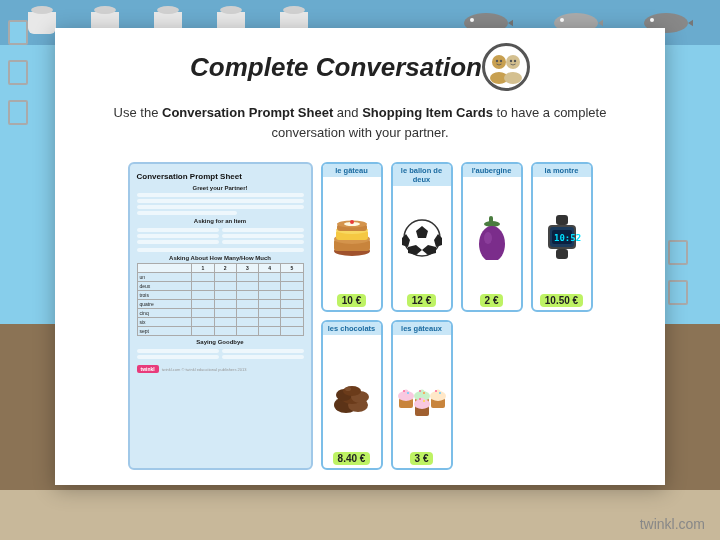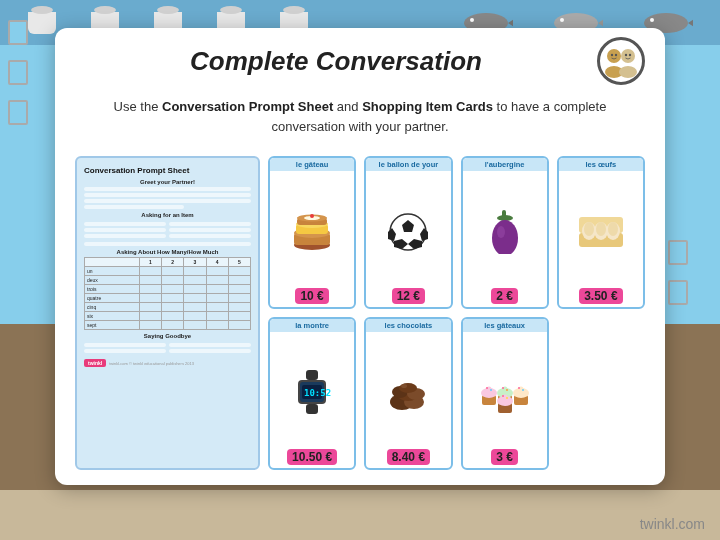--- a/index.html
+++ b/index.html
@@ -74,26 +74,27 @@
     }
 
     
     .main-card {
       position: absolute;
       top: 28px;
       left: 55px;
       right: 55px;
       bottom: 55px;
       background: white;
-      border-radius: 12px;
+      border-radius: 0;
       box-shadow: 0 4px 20px rgba(0,0,0,0.3);
-      padding: 9px 20px 15px 20px;
+      padding: 15px 20px 15px 20px;
       display: flex;
       flex-direction: column;
       gap: 8px;
+      align-items: center;
     }
 
     .header-row {
       display: flex;
       align-items: center;
       justify-content: space-between;
       margin-bottom: 4px;
     }
 
     .main-title {
@@ -221,25 +222,25 @@
     .item-card-image {
       flex: 1;
       display: flex;
       align-items: center;
       justify-content: center;
       margin-top: 14px;
       margin-bottom: 2px;
     }
 
     .item-card-price {
-      font-size: 12px;
+      font-size: 10px;
       font-weight: 700;
       color: #222;
       text-align: center;
-      background: #ec4899;
+      background: #bef264;
       border-radius: 4px;
       padding: 1px 5px;
     }
   </style>
 </head>
 <body>
 
 <div class="bg-scene">
 
   <div class="bg-top-strip">
@@ -446,21 +447,21 @@
             <ellipse cx="22" cy="7" rx="15" ry="3.5" fill="#d4944c"></ellipse>
 
             <ellipse cx="22" cy="7" rx="8" ry="2" fill="#fff9e0"></ellipse>
             <circle cx="22" cy="5" r="2" fill="#e83b3b"></circle>
           </svg>
         </div>
         <div class="item-card-price">10 €</div>
       </div>
 
       <div class="item-card">
-        <div class="item-card-label">le ballon de your</div>
+        <div class="item-card-label">le ballon de deux</div>
         <div class="item-card-image">
           <svg width="44" height="42" viewBox="0 0 44 42">
             <circle cx="22" cy="22" r="18" fill="white" stroke="#333" stroke-width="1.5"></circle>
 
             <polygon points="22,10 28,15 26,22 18,22 16,15" fill="#222"></polygon>
             <polygon points="22,34 28,29 36,31 36,37 28,39" fill="#222"></polygon>
             <polygon points="22,34 16,29 8,31 8,37 16,39" fill="#222"></polygon>
             <polygon points="38,18 34,24 36,31 42,29 42,22" fill="#222"></polygon>
             <polygon points="6,18 10,24 8,31 2,29 2,22" fill="#222"></polygon>
           </svg>
@@ -476,40 +477,20 @@
             <rect x="17" y="2" width="4" height="8" rx="2" fill="#4a7c3f"></rect>
             <ellipse cx="20" cy="10" rx="8" ry="3" fill="#4a7c3f"></ellipse>
 
             <ellipse cx="20" cy="30" rx="13" ry="18" fill="#7b2d8b"></ellipse>
             <ellipse cx="16" cy="24" rx="4" ry="6" fill="#9b4dab" opacity="0.5"></ellipse>
           </svg>
         </div>
         <div class="item-card-price">2 €</div>
       </div>
 
-      <div class="item-card">
-        <div class="item-card-label">les œufs</div>
-        <div class="item-card-image">
-          <svg width="48" height="40" viewBox="0 0 48 40">
-
-            <rect x="2" y="22" width="44" height="14" rx="3" fill="#e8c87a"></rect>
-
-            <rect x="2" y="6" width="44" height="16" rx="3" fill="#f0d898"></rect>
-
-            <ellipse cx="12" cy="20" rx="7" ry="9" fill="#f5e6c8"></ellipse>
-            <ellipse cx="24" cy="20" rx="7" ry="9" fill="#f5e6c8"></ellipse>
-            <ellipse cx="36" cy="20" rx="7" ry="9" fill="#f5e6c8"></ellipse>
-
-            <ellipse cx="12" cy="18" rx="5" ry="7" fill="#eedaaa"></ellipse>
-            <ellipse cx="24" cy="18" rx="5" ry="7" fill="#eedaaa"></ellipse>
-            <ellipse cx="36" cy="18" rx="5" ry="7" fill="#eedaaa"></ellipse>
-          </svg>
-        </div>
-        <div class="item-card-price">3.50 €</div>
-      </div>
 
 
       <div class="item-card">
         <div class="item-card-label">la montre</div>
         <div class="item-card-image">
           <svg width="38" height="48" viewBox="0 0 38 48">
 
             <rect x="13" y="2" width="12" height="10" rx="3" fill="#333"></rect>
 
             <rect x="5" y="12" width="28" height="24" rx="4" fill="#444"></rect>

